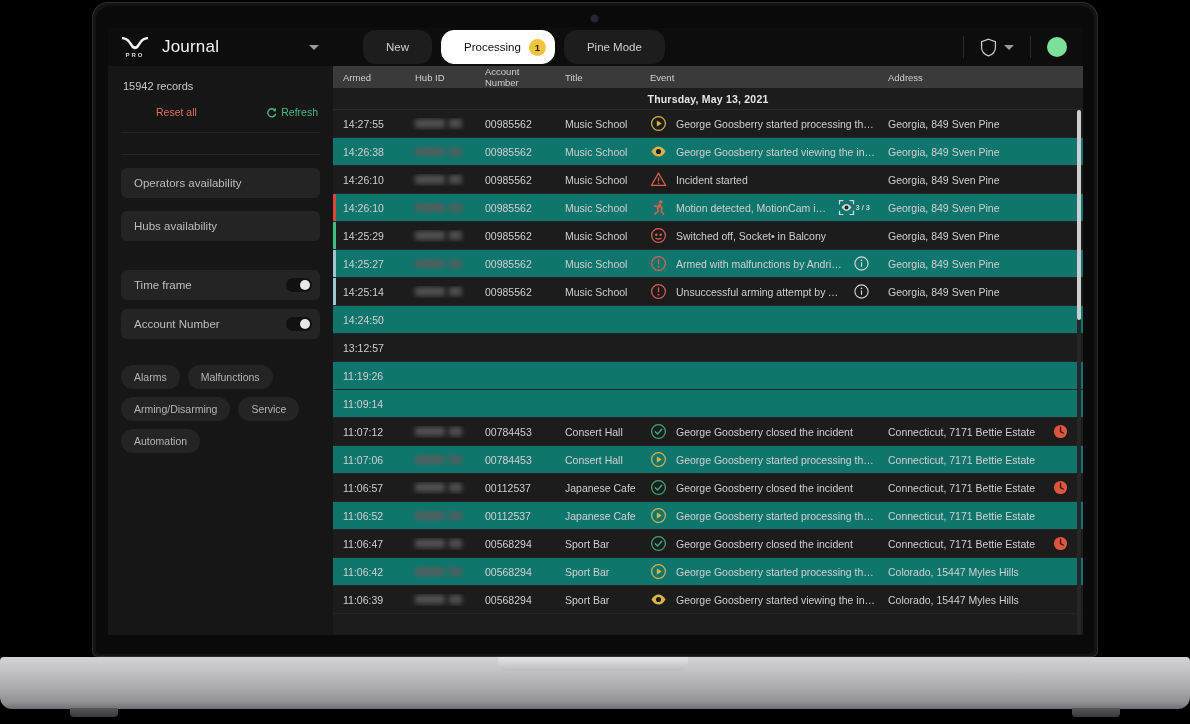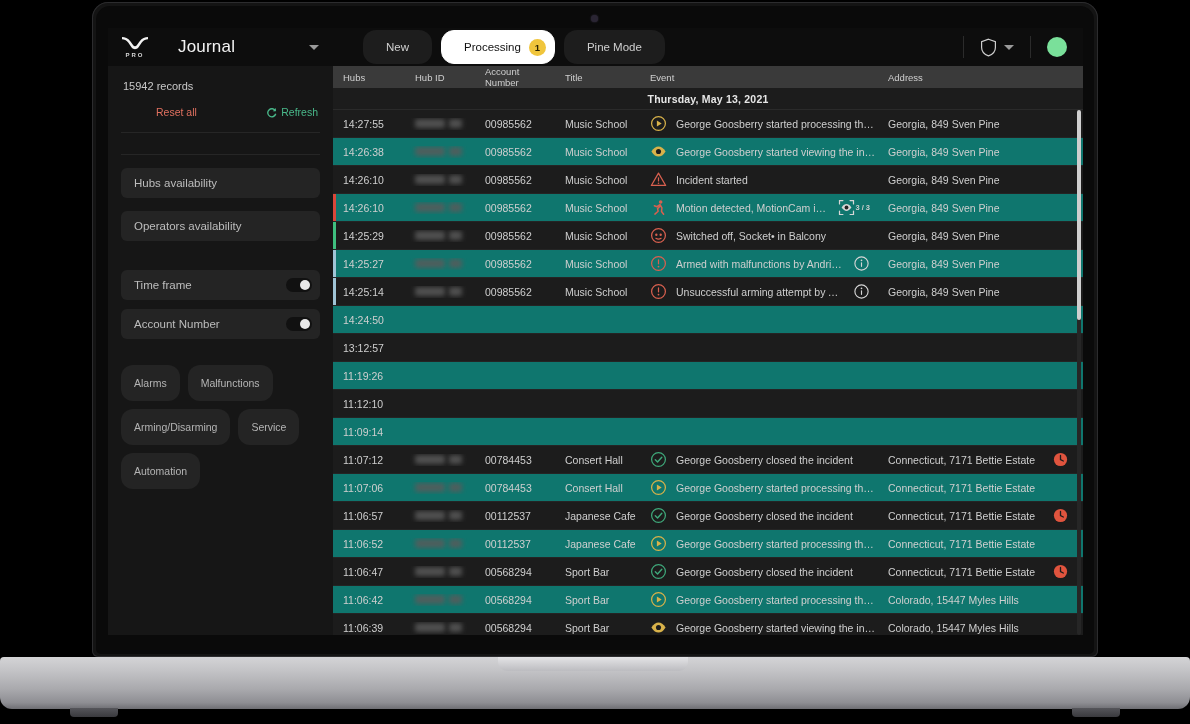--- a/index.html
+++ b/index.html
@@ -53,21 +53,21 @@
   #foot-r { position:absolute; left:1072px; top:708px; width:48px; height:9px;
     background: linear-gradient(180deg,#55555a,#3a3a3e); border-radius:0 0 4px 4px;}
 
   
   #app { position: absolute; inset: 0; display: flex; flex-direction: column; }
 
   #topbar { height: 38px; display: flex; align-items: center; flex-shrink: 0; }
 
   #brand {
     width: 225px; height: 38px; display: flex; align-items: center;
-    gap: 28px; padding-left: 12px; flex-shrink: 0;
+    gap: 12px; padding-left: 12px; flex-shrink: 0;
   }
   .logo { width: 30px; display:flex; flex-direction:column; align-items:center; gap:2px;}
   .logo svg { display:block; }
   .logo .pro { font-size: 6px; letter-spacing: 2px; color:#d8d8d8; font-weight:700;}
   #journal-title { font-size: 17px; color: #f2f2f2; letter-spacing: .2px; }
   #brand-caret { margin-left: auto; margin-right: 14px; }
 
   .caret { width:0;height:0;border-left:5px solid transparent;border-right:5px solid transparent;
            border-top:5px solid #9a9a9a; }
 
@@ -116,21 +116,21 @@
     margin-top: 9px; height: 30px; background: #242424; border-radius: 6px;
     display: flex; align-items: center; justify-content: space-between;
     padding: 0 8px 0 13px; font-size: 11.5px; color: #bdbdbd;
   }
   .switch { width: 26px; height: 14px; border-radius: 8px; background: #111; position: relative; }
   .switch i { position: absolute; top: 2px; right: 2px; width: 10px; height: 10px;
               border-radius: 50%; background: #e8e8e8; }
 
   #chips { margin-top: 26px; display: flex; flex-wrap: wrap; gap: 8px 8px; }
   .chip {
-    height: 36px; border-radius: 12px; background: #242424;
+    height: 24px; border-radius: 12px; background: #242424;
     display: flex; align-items: center; padding: 0 13px;
     font-size: 10.5px; color: #b4b4b4;
   }
 
   
   #table { flex: 1; min-width: 0; background: #1c1c1c; display: flex; flex-direction: column; }
   #thead {
     height: 22px; background: #3a3a3a; display: flex; align-items: center;
     font-size: 9.5px; color: #d0d0d0; flex-shrink: 0;
   }
@@ -240,24 +240,24 @@
               <svg width="11" height="11" viewBox="0 0 12 12">
                 <path d="M10.2 4.2 A4.4 4.4 0 1 0 10.6 7.4" fill="none" stroke="#49b88a" stroke-width="1.5"></path>
                 <path d="M10.8 1.2 L10.8 4.6 L7.4 4.6 Z" fill="#49b88a"></path>
               </svg>
               <span>Refresh</span>
             </div>
           </div>
           <div class="sb-gap"></div>
           <div id="sb-selects">
               <div class="sb-select">
-                <span>Hubs availability</span>
+                <span>Operators availability</span>
               </div>
               <div class="sb-select">
-                <span>Operators availability</span>
+                <span>Hubs availability</span>
               </div>
             </div>
           <div class="sb-group-gap"></div>
           <div id="sb-toggles">
               <div class="sb-toggle">
                 <span>Time frame</span>
                 <span class="switch">
                   <i></i>
                 </span>
               </div>
@@ -272,21 +272,21 @@
               <div class="chip">Alarms</div>
               <div class="chip">Malfunctions</div>
               <div class="chip">Arming/Disarming</div>
               <div class="chip">Service</div>
               <div class="chip">Automation</div>
             </div>
         </div>
 
         <div id="table">
           <div id="thead">
-              <div class="c c-time">Hubs</div>
+              <div class="c c-time">Armed</div>
               <div class="c c-hub">Hub ID</div>
               <div class="c c-acc">Account Number</div>
               <div class="c c-title">Title</div>
               <div class="c c-event">Event</div>
               <div class="c c-addr">Address</div>
             </div>
           <div id="tbody">
             <div id="daybar">Thursday, May 13, 2021</div>
             <div id="rows">
                 <div class="row">
@@ -487,34 +487,20 @@
                   <div class="c c-title"></div>
                   <div class="c c-event">
                     <div class="evt" style="padding-left: 300px;">
                       <div class="txt"> signed in</div>
                     </div>
                   </div>
                   <div class="c c-addr addr-cell">
                     <span></span>
                   </div>
                 </div>
-                <div class="row">
-                  <div class="c c-time">11:12:10</div>
-                  <div class="c c-hub"></div>
-                  <div class="c c-acc"></div>
-                  <div class="c c-title"></div>
-                  <div class="c c-event">
-                    <div class="evt" style="padding-left: 300px;">
-                      <div class="txt"> signed out</div>
-                    </div>
-                  </div>
-                  <div class="c c-addr addr-cell">
-                    <span></span>
-                  </div>
-                </div>
                 <div class="row alt">
                   <div class="c c-time">11:09:14</div>
                   <div class="c c-hub"></div>
                   <div class="c c-acc"></div>
                   <div class="c c-title"></div>
                   <div class="c c-event">
                     <div class="evt" style="padding-left: 300px;">
                       <div class="txt"> signed in</div>
                     </div>
                   </div>

